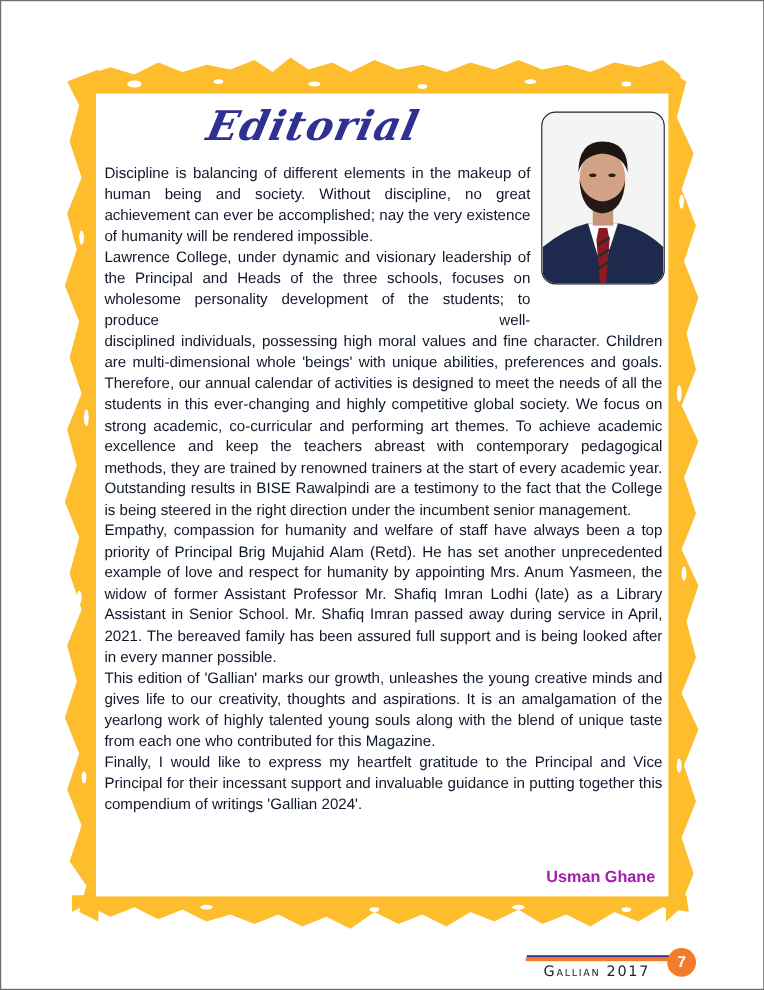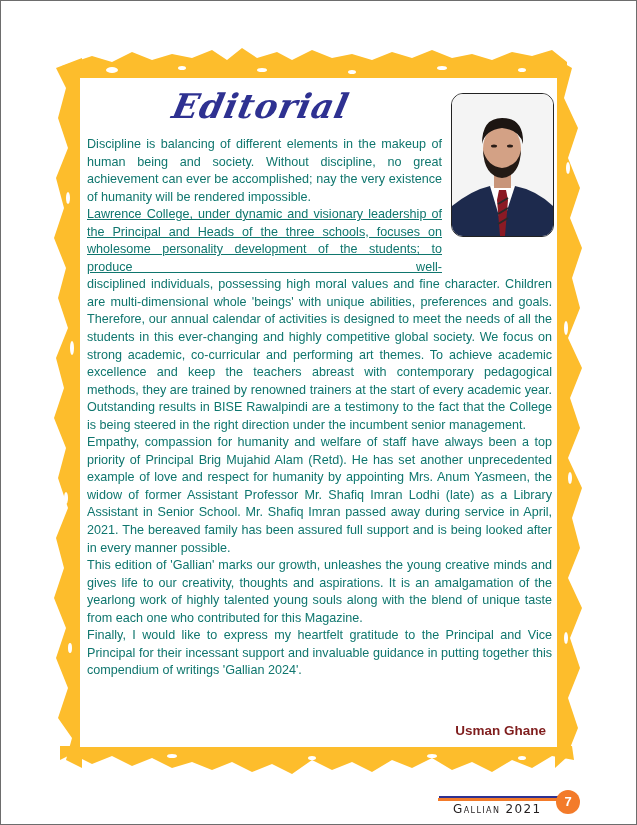--- a/index.html
+++ b/index.html
@@ -26,27 +26,27 @@
     font-size: 34px; color: #2e3191; letter-spacing: 1px;
     transform: skewX(-12deg); white-space: nowrap;
   }
   .photo {
     position: absolute; left: 451px; top: 93px; width: 101px; height: 142px;
     border: 1.5px solid #222; border-radius: 12px; overflow: hidden; background: #f2f2f2;
   }
   .photo svg { width: 100%; height: 100%; display: block; }
   .body-text {
     position: absolute; left: 87px; top: 136px; width: 465px;
-    font-size: 12.6px; line-height: 17.55px; color: #0f766e;
+    font-size: 12.6px; line-height: 17.55px; color: #0f172a;
   }
   .body-text p { margin: 0; text-align: justify; }
   .wrap-block { width: 355px; }
   .signature {
     position: absolute; right: 91px; top: 723px;
-    font-size: 13.5px; font-weight: bold; color: #7f1d1d;
+    font-size: 13.5px; font-weight: bold; color: #a21caf;
   }
   .footer-line-blue {
     position: absolute; left: 439px; top: 796px; width: 120px; height: 2px; background: #2e3191;
   }
   .footer-line-orange {
     position: absolute; left: 438px; top: 798px; width: 122px; height: 2.5px; background: #f37b2a;
   }
   .footer-text {
     position: absolute; left: 453px; top: 802px;
     font-size: 12px; letter-spacing: 1.4px; color: #231f20; font-variant: small-caps;
@@ -125,26 +125,26 @@
     <path d="M 31 56 Q 32 82 50 84 Q 68 82 69 56 Q 66 72 50 74 Q 35 72 31 56 Z" fill="#231a15"></path>
 
     <ellipse cx="42" cy="52" rx="3" ry="1.5" fill="#2a1d17"></ellipse>
     <ellipse cx="58" cy="52" rx="3" ry="1.5" fill="#2a1d17"></ellipse>
   </svg>
 </div>
 
 <div class="body-text">
   <div class="wrap-block">
     <p>Discipline is balancing of different elements in the makeup of human being and society. Without discipline, no great achievement can ever be accomplished; nay the very existence of humanity will be rendered impossible.</p>
-    <p style="text-align-last: justify; text-decoration: underline;">Lawrence College, under dynamic and visionary leadership of the Principal and Heads of the three schools, focuses on wholesome personality development of the students; to produce well-</p>
+    <p style="text-align-last: justify;">Lawrence College, under dynamic and visionary leadership of the Principal and Heads of the three schools, focuses on wholesome personality development of the students; to produce well-</p>
   </div>
   <p>disciplined individuals, possessing high moral values and fine character. Children are multi-dimensional whole 'beings' with unique abilities, preferences and goals. Therefore, our annual calendar of activities is designed to meet the needs of all the students in this ever-changing and highly competitive global society. We focus on strong academic, co-curricular and performing art themes. To achieve academic excellence and keep the teachers abreast with contemporary pedagogical methods, they are trained by renowned trainers at the start of every academic year. Outstanding results in BISE Rawalpindi are a testimony to the fact that the College is being steered in the right direction under the incumbent senior management.</p>
   <p>Empathy, compassion for humanity and welfare of staff have always been a top priority of Principal Brig Mujahid Alam (Retd). He has set another unprecedented example of love and respect for humanity by appointing Mrs. Anum Yasmeen, the widow of former Assistant Professor Mr. Shafiq Imran Lodhi (late) as a Library Assistant in Senior School. Mr. Shafiq Imran passed away during service in April, 2021. The bereaved family has been assured full support and is being looked after in every manner possible.</p>
   <p>This edition of 'Gallian' marks our growth, unleashes the young creative minds and gives life to our creativity, thoughts and aspirations. It is an amalgamation of the yearlong work of highly talented young souls along with the blend of unique taste from each one who contributed for this Magazine.</p>
   <p>Finally, I would like to express my heartfelt gratitude to the Principal and Vice Principal for their incessant support and invaluable guidance in putting together this compendium of writings 'Gallian 2024'.</p>
 </div>
 
 <div class="signature">Usman Ghane</div>
 
 <div class="footer-line-blue"></div>
 <div class="footer-line-orange"></div>
-<div class="footer-text">Gallian 2021</div>
+<div class="footer-text">Gallian 2017</div>
 <div class="page-num">7</div>
 
 </body></html>

